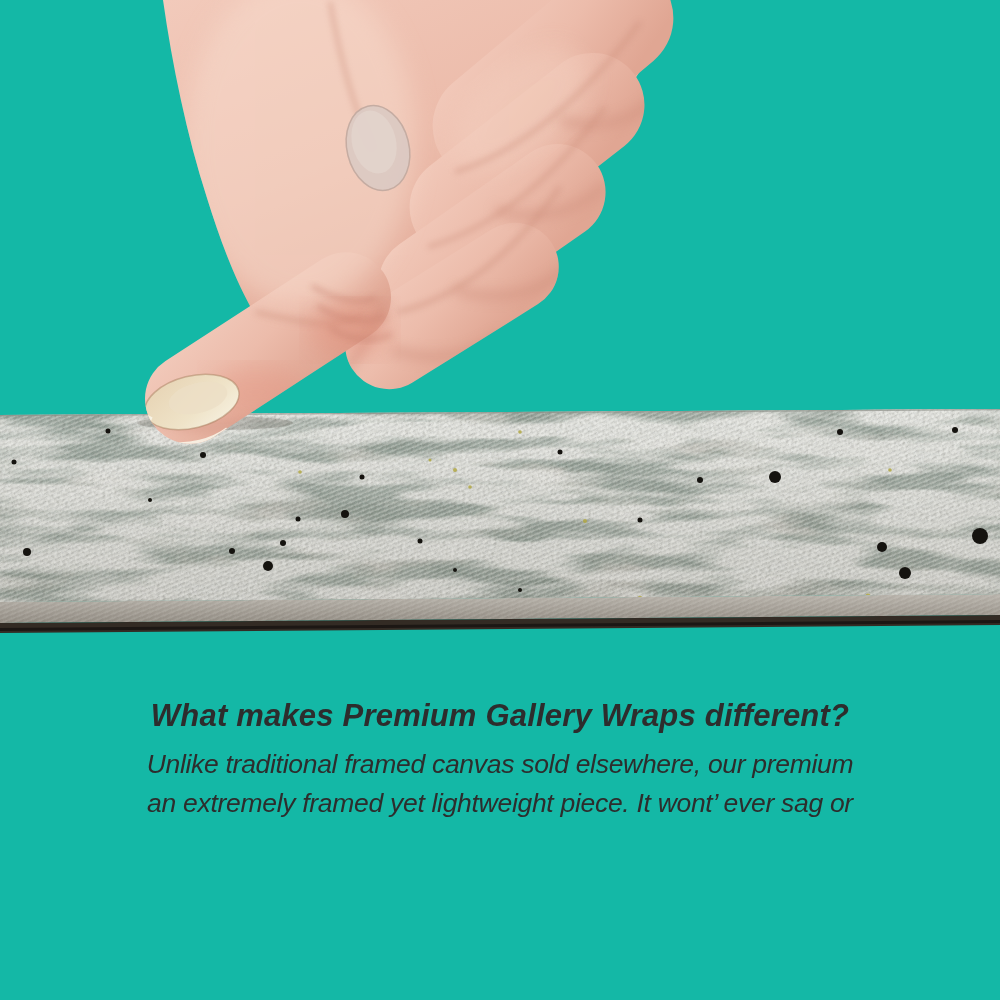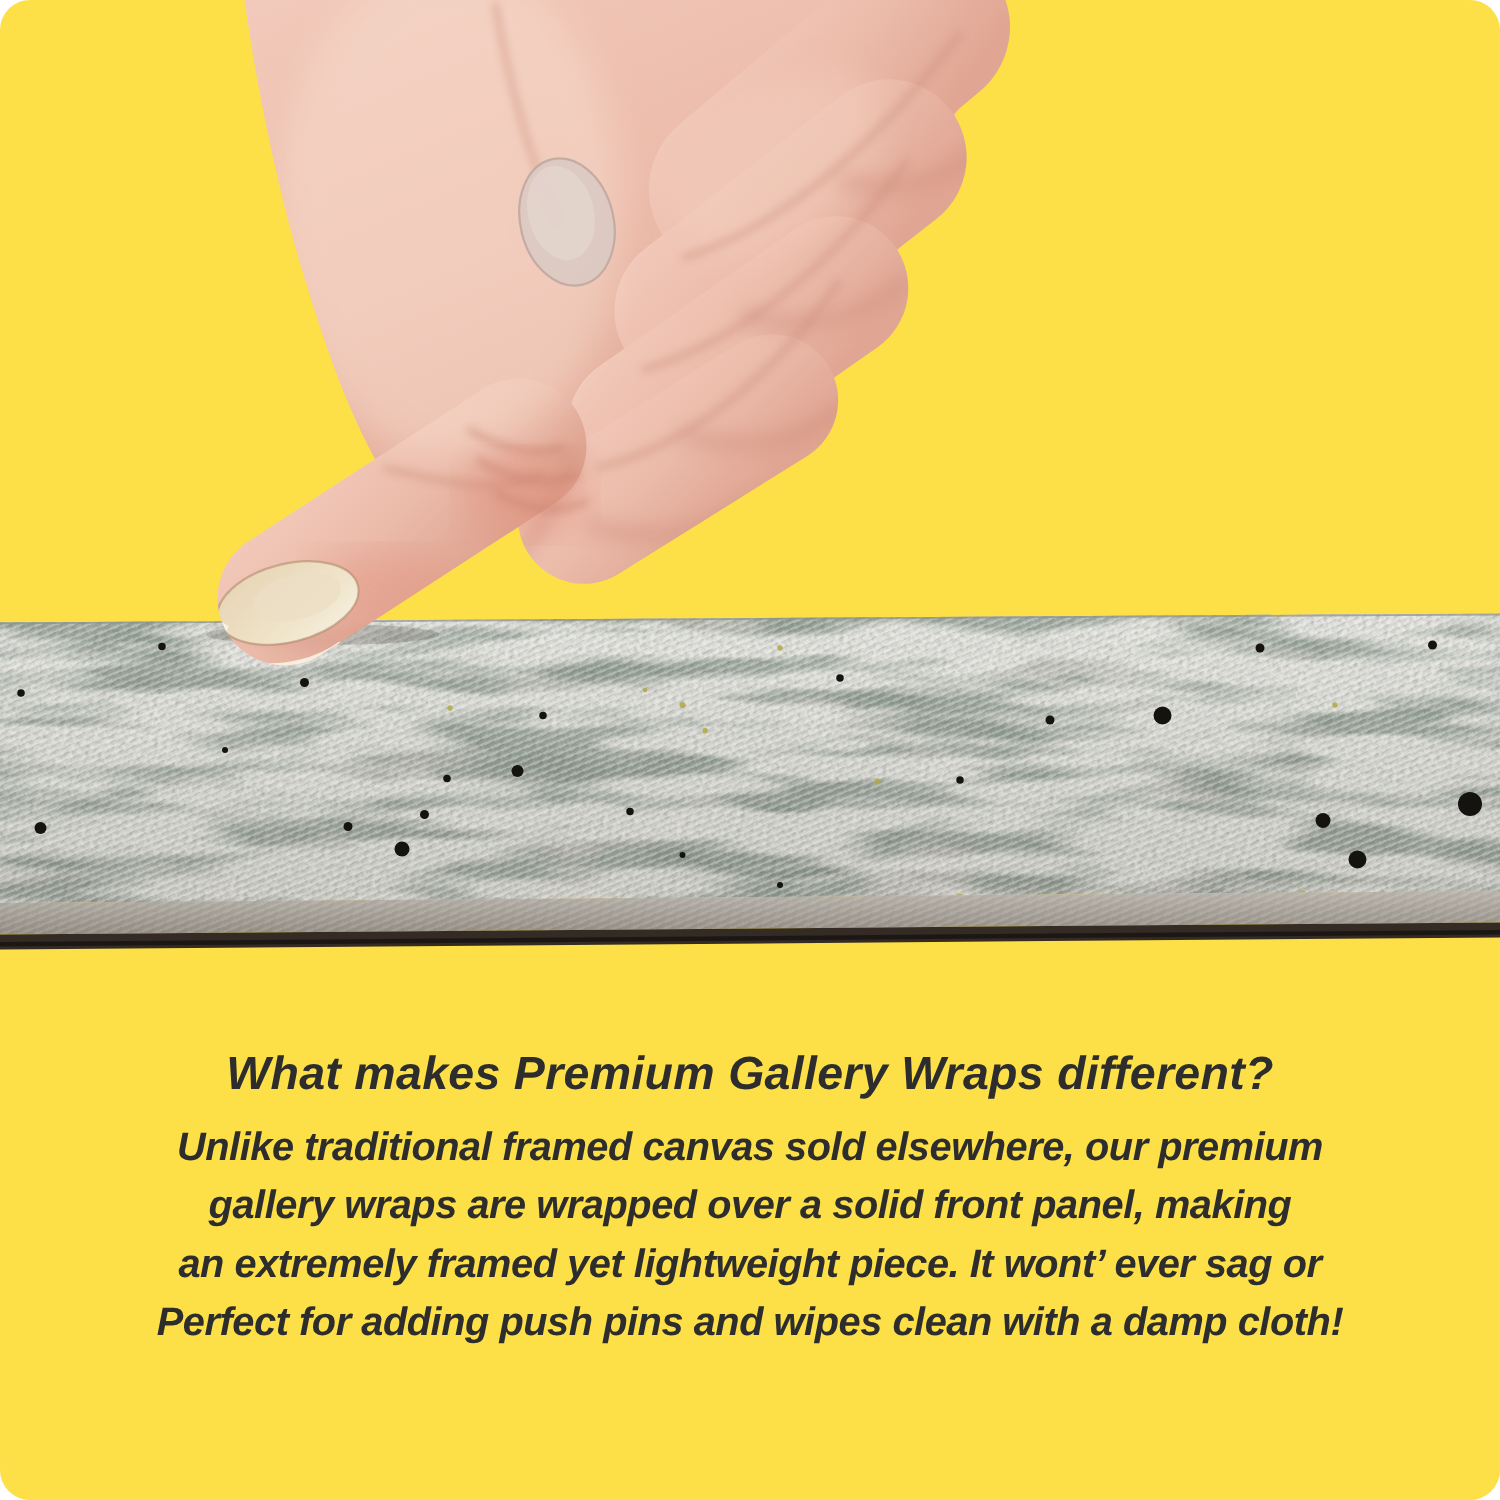--- a/index.html
+++ b/index.html
@@ -1,23 +1,22 @@
 <!DOCTYPE html>
 <html><head>
 <meta charset="utf-8">
 <style>
   html, body { margin: 0; padding: 0; background: #ffffff; }
   .page {
     position: relative;
     width: 1000px;
     height: 1000px;
-    background: #fde047;
+    background: #14b8a6;
     overflow: hidden;
     font-family: "Liberation Sans", sans-serif;
-    border-radius: 20px;
   }
   .hero {
     position: absolute;
     top: 0; left: 0;
     width: 1000px; height: 660px;
   }
   .copy {
     position: absolute;
     top: 698px;
     left: 0;
@@ -29,21 +28,21 @@
   .copy .heading {
     margin: 0 0 11px 0;
     font-size: 31px;
     font-weight: 600;
     letter-spacing: 0.2px;
     white-space: nowrap;
   }
   .copy .line {
     margin: 0;
     font-size: 26.5px;
-    font-weight: 700;
+    font-weight: 400;
     line-height: 39px;
     letter-spacing: -0.3px;
     white-space: nowrap;
   }
 </style>
 </head>
 <body>
 
 <div class="page">
 
@@ -217,18 +216,16 @@
             <ellipse cx="198" cy="398" rx="30" ry="15" transform="rotate(-14 198 398)" fill="#ecdfc6" opacity="0.8"></ellipse>
           </g>
         </g>
       </g>
     </svg>
   </div>
 
   <div class="copy">
     <h2 class="heading">What makes Premium Gallery Wraps different?</h2>
     <p class="line">Unlike traditional framed canvas sold elsewhere, our premium</p>
-    <p class="line">gallery wraps are wrapped over a solid front panel, making</p>
     <p class="line">an extremely framed yet lightweight piece. It wont’ ever sag or</p>
-    <p class="line">Perfect for adding push pins and wipes clean with a damp cloth!</p>
   </div>
 
 </div>
 
 </body></html>

